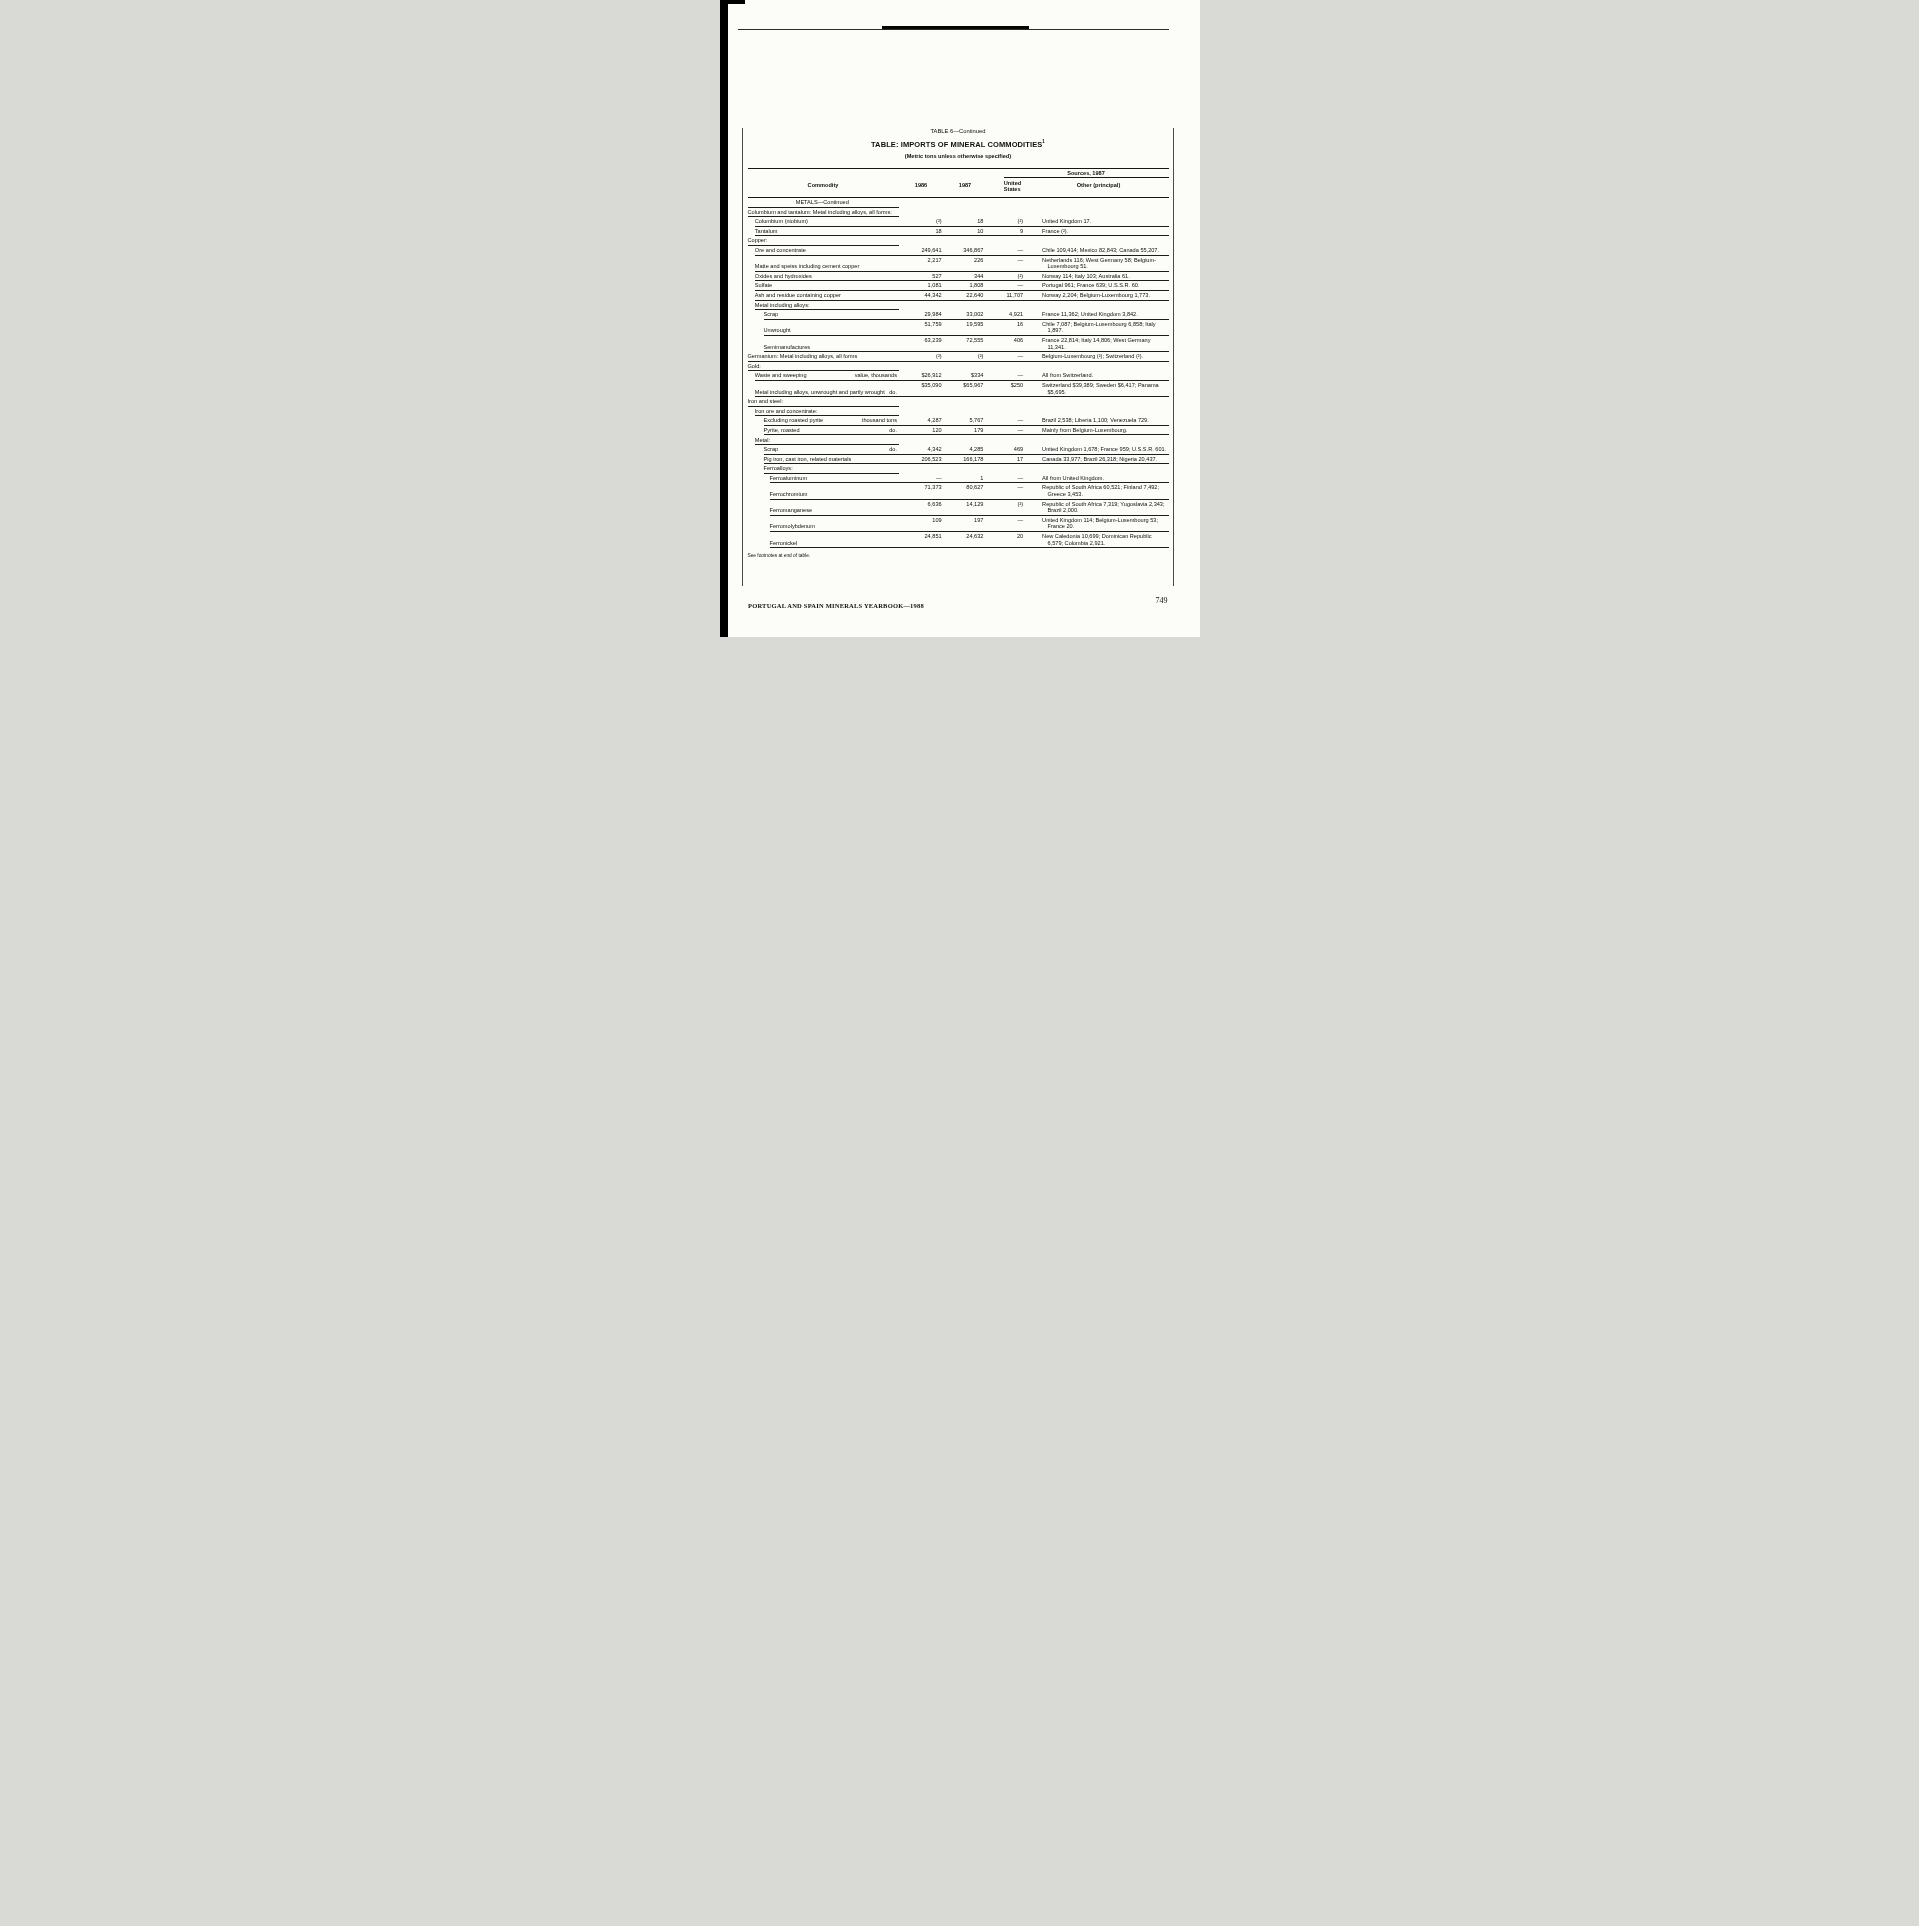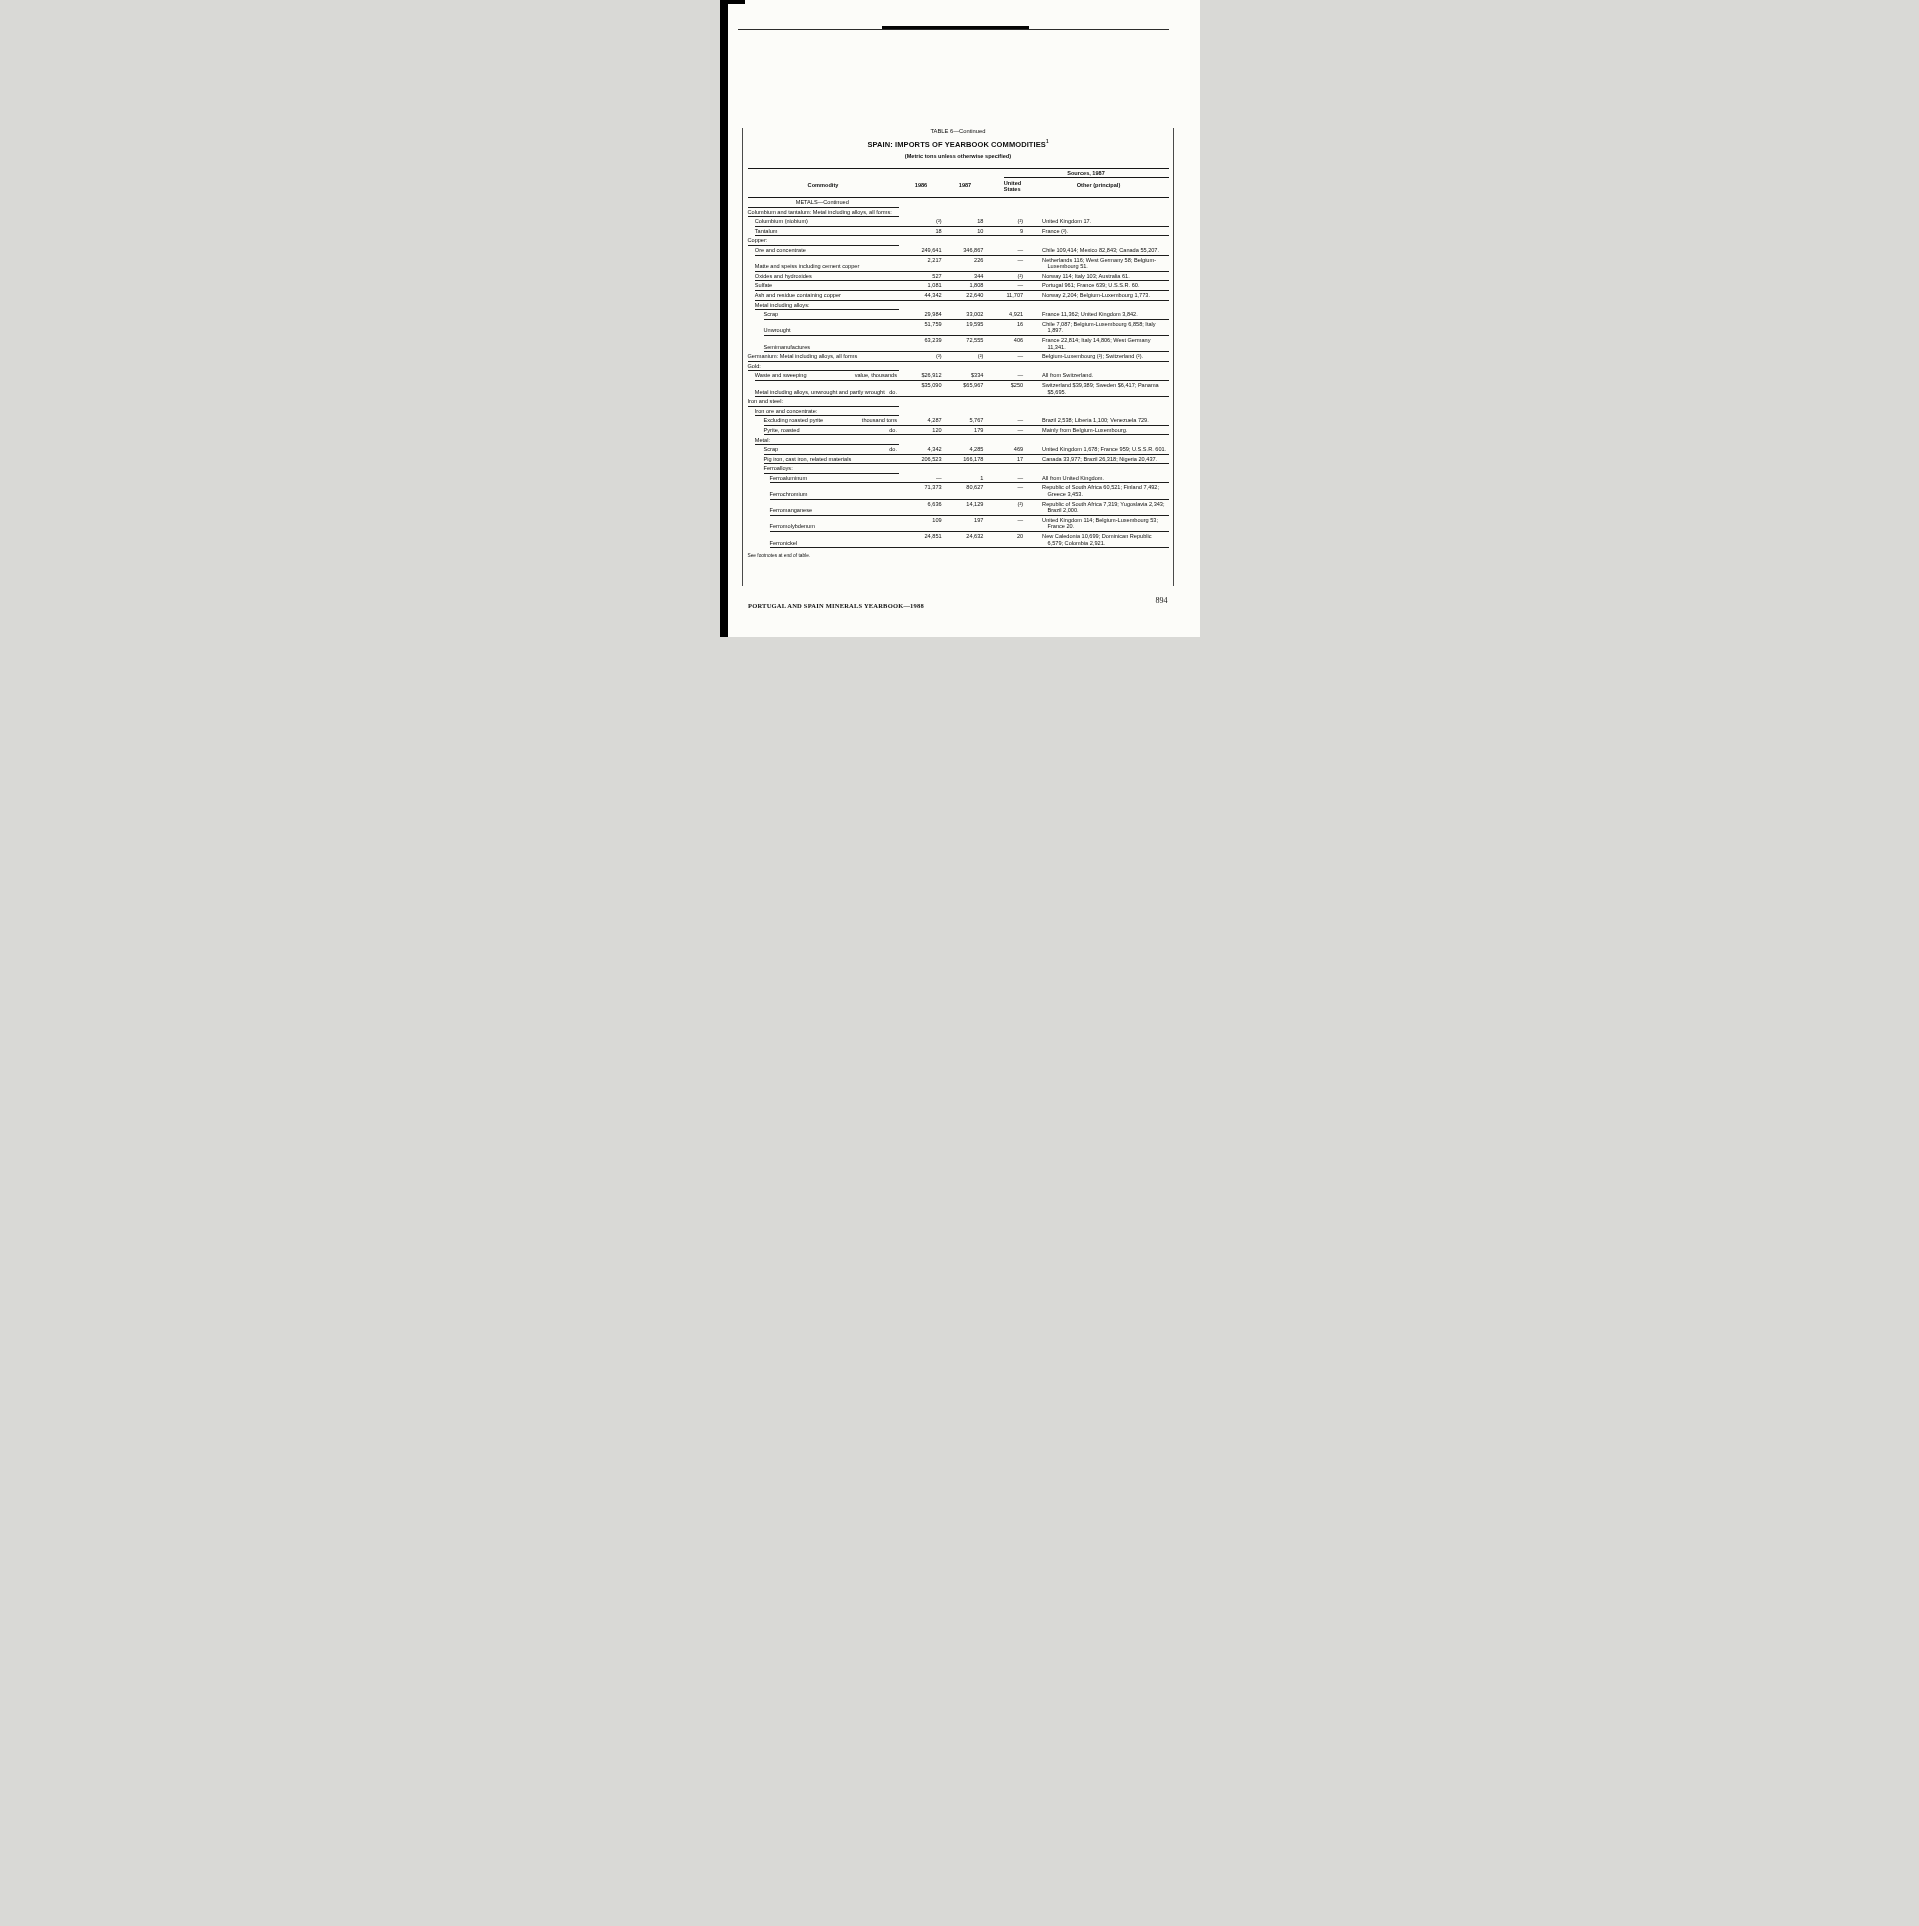--- a/index.html
+++ b/index.html
@@ -66,21 +66,21 @@
 
   <div class="scan-strip"></div>
   <div class="corner-mark"></div>
   <div class="top-rule-thin"></div>
   <div class="top-rule-thick"></div>
   <div class="vline left"></div>
   <div class="vline right"></div>
 
   <div class="content">
     <div class="table-label">TABLE 6—Continued</div>
-    <div class="title"><span>SPAIN: IMPORTS OF YEARBOOK COMMODITIES</span><sup>1</sup></div>
+    <div class="title"><span>TABLE: IMPORTS OF MINERAL COMMODITIES</span><sup>1</sup></div>
     <div class="subtitle">(Metric tons unless otherwise specified)</div>
 
     <div class="mtable">
       <div class="thead">
         <div class="hrule"></div>
         <div class="grid sources-row">
           <div class="sources-cell">Sources, 1987</div>
         </div>
         <div class="grid cols-row">
           <div class="ch c1">Commodity</div>
@@ -369,16 +369,16 @@
             <div class="cell other">New Caledonia 10,699; Dominican Republic 6,579; Colombia 2,921.</div>
             <div class="rule" style="left: 22px; right: 0px;"></div>
           </div>
         </div>
     </div>
 
     <div class="footnote">See footnotes at end of table.</div>
   </div>
 
   <div class="yearbook">PORTUGAL AND SPAIN MINERALS YEARBOOK—1988</div>
-  <div class="pagenum">894</div>
+  <div class="pagenum">749</div>
 
 </div>
 
 
 </body></html>

